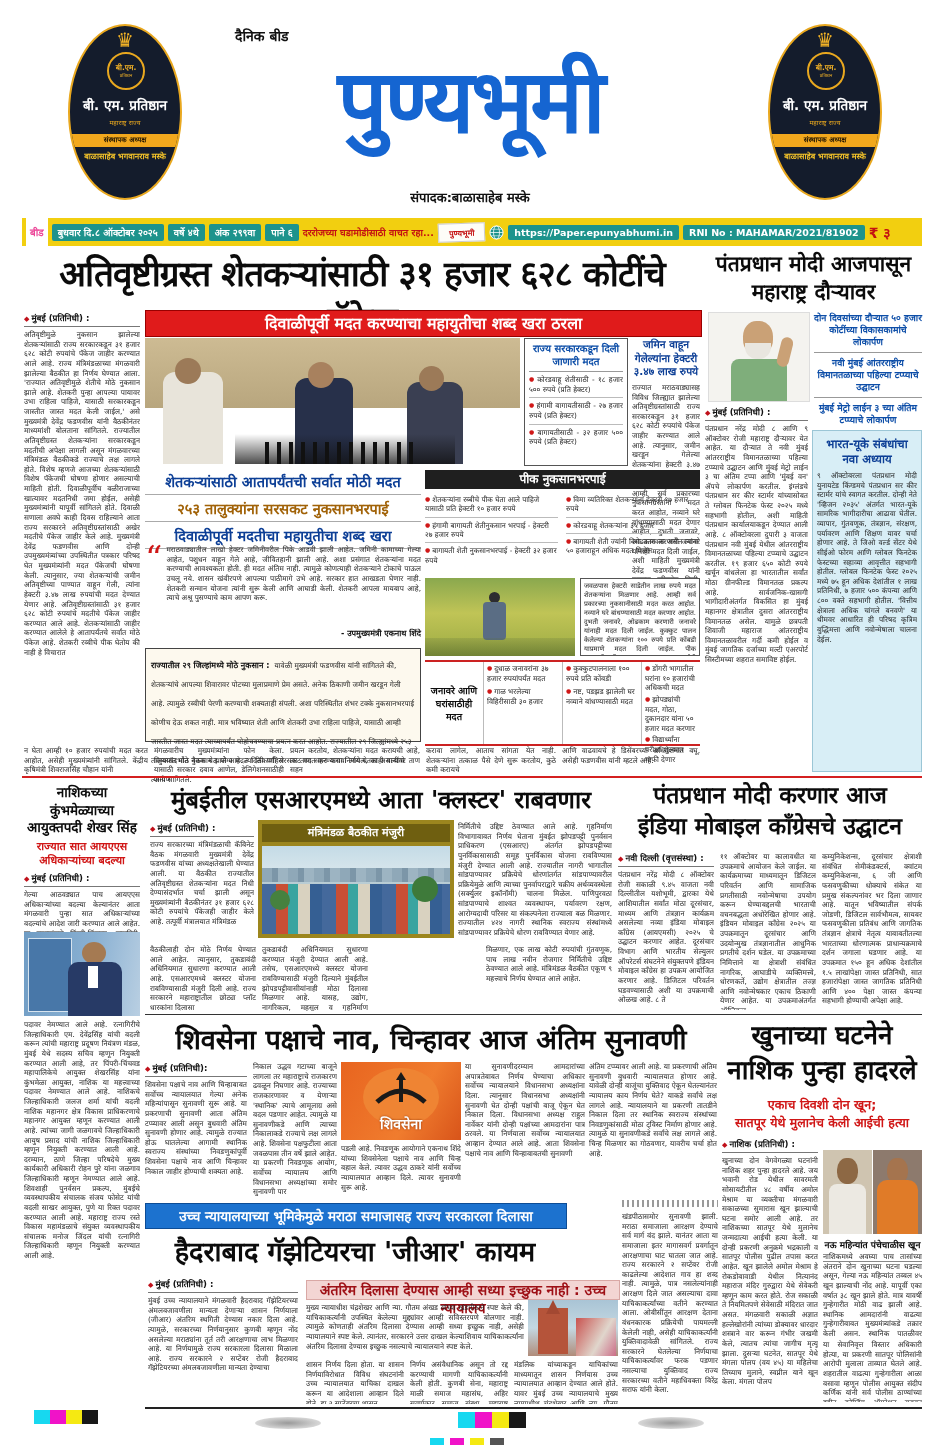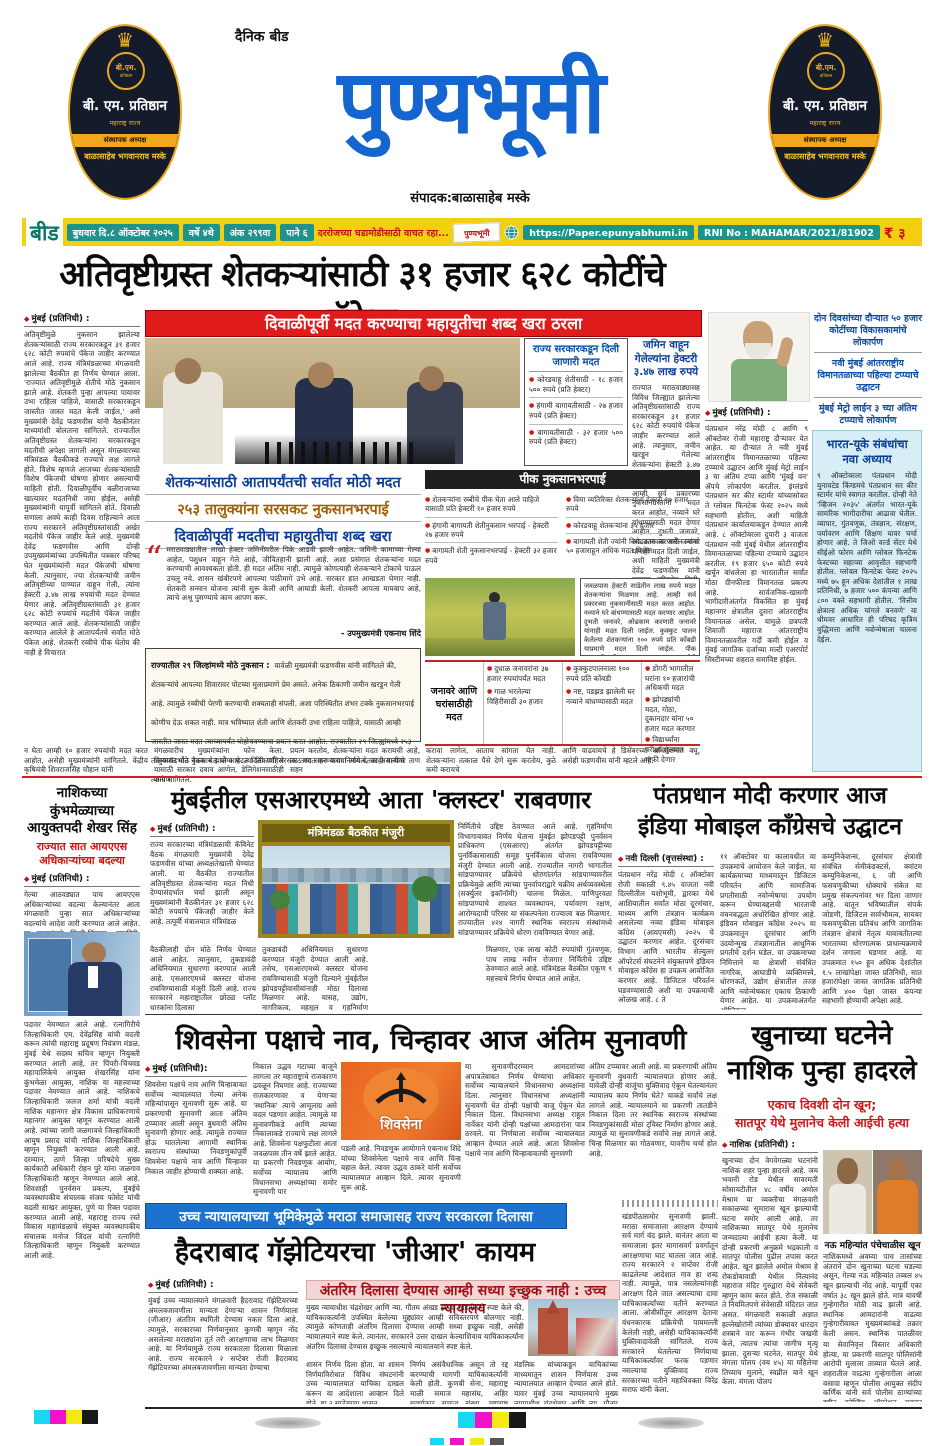--- a/index.html
+++ b/index.html
@@ -44,21 +44,21 @@
       <div class="ctr" style="color:#f2b226;font-size:7.5px;font-weight:bold;margin-top:8px;">बी.एम.</div>
       <div class="ctr" style="color:#f2b226;font-size:4.5px;">प्रतिष्ठान</div>
     </div>
     <div class="abs ctr" style="left:0;top:70px;width:110px;color:#fff;font-size:13.5px;font-weight:bold;">बी. एम. प्रतिष्ठान</div>
     <div class="abs ctr" style="left:0;top:92px;width:110px;color:#e9a81f;font-size:6.5px;">महाराष्ट्र राज्य</div>
     <div class="abs ctr" style="left:0;top:108px;width:110px;height:13px;background:#f2a81d;color:#201500;font-size:7px;font-weight:bold;line-height:13px;">संस्थापक अध्यक्ष</div>
     <div class="abs ctr" style="left:0;top:124px;width:110px;color:#f2c22a;font-size:8px;font-weight:bold;">बाळासाहेब भगवानराव मस्के</div>
   </div>
 
   <div class="abs" style="left:22px;top:218px;width:900px;height:28px;background:#f2cf10;display:flex;align-items:center;gap:4px;padding:0 4px;box-sizing:border-box;font-size:9.5px;">
-    <span style="color:#0f766e;font-weight:bold;font-size:21px;background:#fff;padding:19px 4px;">बीड</span>
+    <span style="color:#ec4899;font-weight:bold;font-size:10px;background:#fff;padding:19px 4px;">बीड</span>
     <span class="tealseg">बुधवार दि.८ ऑक्टोबर २०२५</span>
     <span class="tealseg">वर्षे ४थे</span>
     <span class="tealseg">अंक २९९वा</span>
     <span class="tealseg">पाने ६</span>
     <span style="color:#c41212;font-weight:bold;">दररोजच्या घडामोडीसाठी वाचत रहा...</span>
     <span style="background:#fdfdf8;border:1px solid #ccc;color:#c41212;font-weight:bold;font-size:8px;padding:3px 10px;transform:rotate(-2deg);">पुण्यभूमी</span>
     <span style="width:15px;height:15px;display:inline-block;">
       <svg viewBox="0 0 16 16" width="15" height="15">
           <circle cx="8" cy="8" r="7" fill="#1d938c" stroke="#fff"></circle>
           <ellipse cx="8" cy="8" rx="3.2" ry="7" fill="none" stroke="#fff" stroke-width="0.8"></ellipse>
@@ -155,20 +155,21 @@
       <div class="bd" style="text-align:left;margin-top:2px;"><span class="rb">●</span><span>विद्यार्थ्यांना परीक्षा शुल्कात माफी देणार</span></div>
     </div>
   </div>
 
   <div class="abs bd" style="left:24px;top:746px;width:124px;">न घेता आम्ही १० हजार रुपयांची मदत करत आहोत, असेही मुख्यमंत्र्यांनी सांगितले. केंद्रीय कृषिमंत्री शिवराजसिंह चौहान यांनी</div>
   <div class="abs bd" style="left:154px;top:746px;width:130px;">मंगळवारीच मुख्यमंत्र्यांना फोन केला. विम्यासंदर्भात बैठक घेत योग्य मदत दिली पाहिजे यासाठी सरकार दबाव आणेल, डेलिगेशनसाठीही आपण</div>
   <div class="abs bd" style="left:290px;top:746px;width:130px;">प्रयत्न करतोय, शेतकऱ्यांना मदत करायची आहे, तर ताण सहन करावा लागेल, काही बाबींवर ताण सहन</div>
   <div class="abs bd" style="left:426px;top:746px;width:130px;">करावा लागेल, आताच सांगता येत नाही. शेतकऱ्यांना तत्काळ पैसे देणे सुरू करतोय, कुठे कमी करायचे</div>
   <div class="abs bd" style="left:562px;top:746px;width:138px;">आणि वाढवायचे हे डिसेंबरच्या अधिवेशनात बघू, असेही फडणवीस यांनी म्हटले आहे.</div>
 
+  <div class="abs ctr hl" style="left:705px;top:250px;width:217px;font-size:21px;line-height:1.35;">पंतप्रधान मोदी आजपासून महाराष्ट्र दौऱ्यावर</div>
 
   <div class="ph" style="left:708px;top:312px;width:100px;height:88px;background:#f4f3ef;border:1px solid #ddd;">
     <div class="abs" style="left:34px;top:8px;width:30px;height:34px;background:#caa176;border-radius:45%;"></div>
     <div class="abs" style="left:36px;top:30px;width:26px;height:16px;background:#e9e6df;border-radius:0 0 12px 12px;"></div>
     <div class="abs" style="left:22px;top:46px;width:56px;height:42px;background:#7fae7b;border-radius:8px 8px 0 0;"></div>
     <div class="abs" style="left:70px;top:24px;width:12px;height:30px;background:#caa176;border-radius:6px;transform:rotate(14deg);"></div>
   </div>
 
   <div class="abs" style="left:814px;top:308px;width:108px;">
     <div class="bluept">दोन दिवसांच्या दौऱ्यात ५० हजार कोटींच्या विकासकामांचे लोकार्पण</div>

